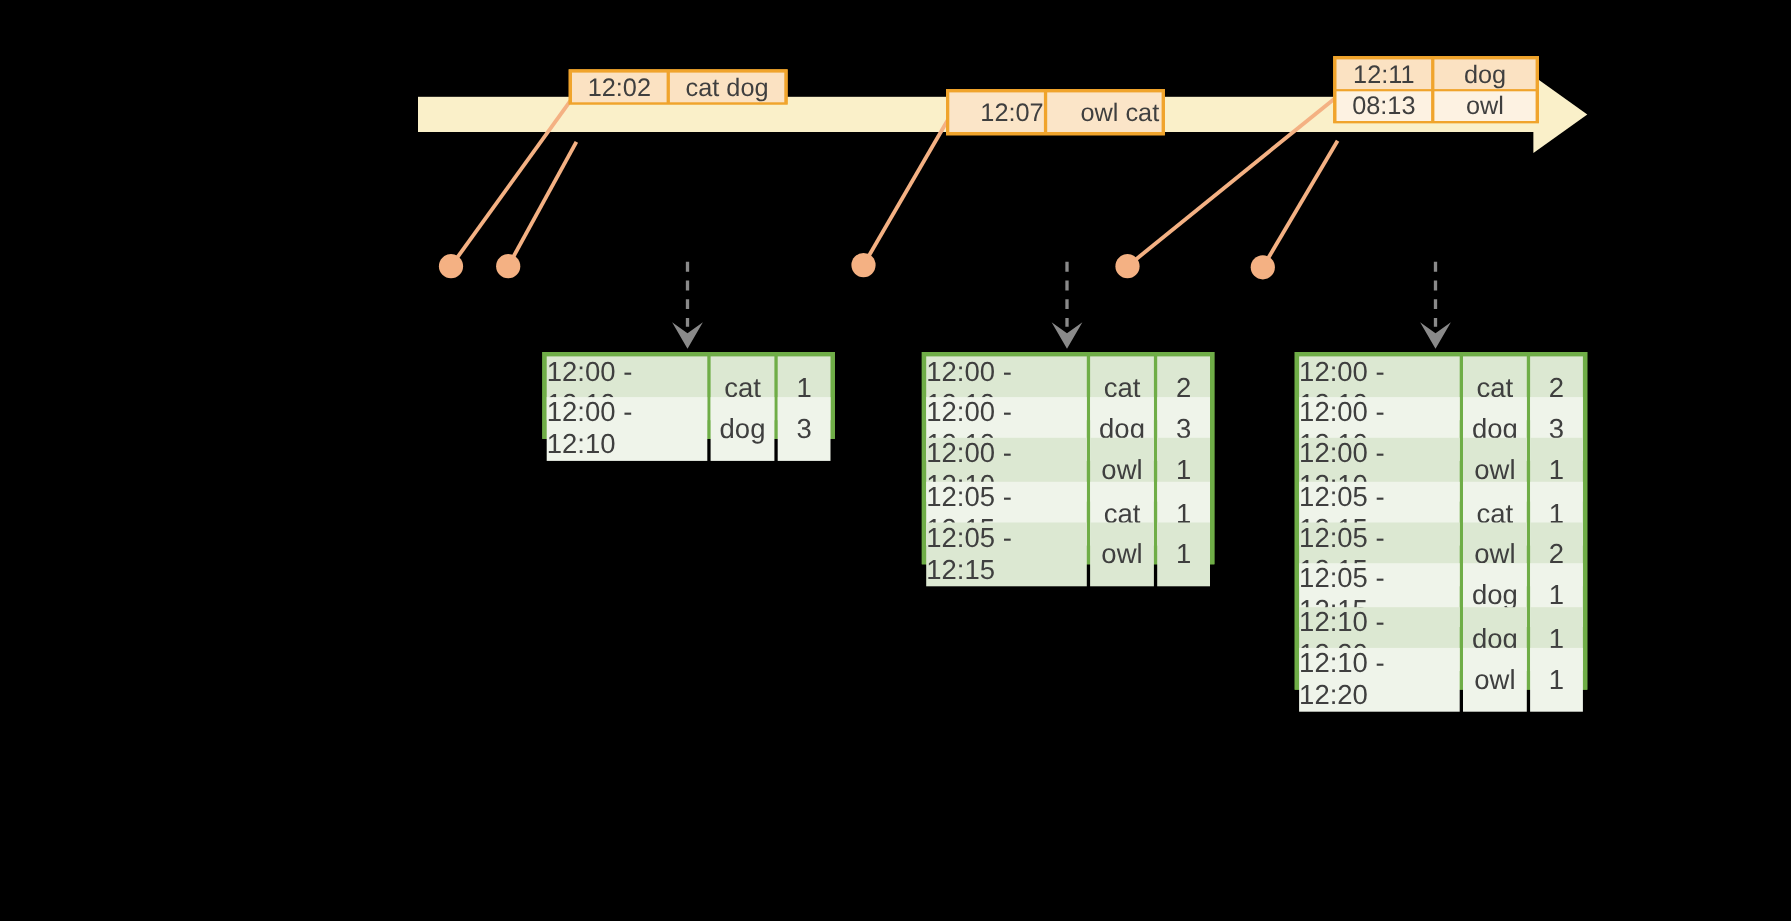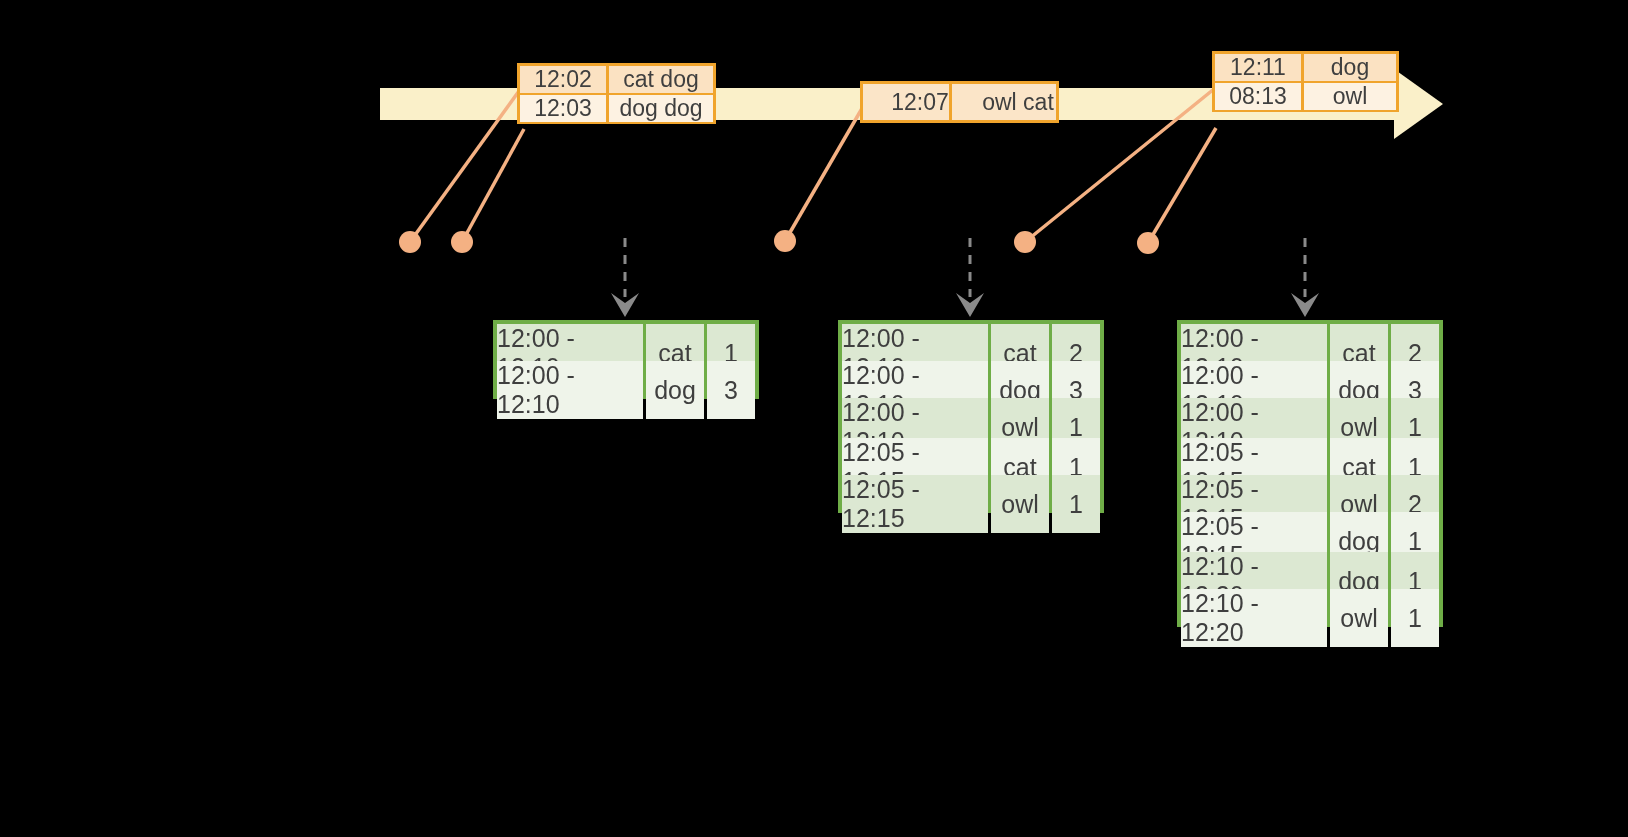--- a/index.html
+++ b/index.html
@@ -72,24 +72,20 @@
     <line class="dline" x1="970" y1="238" x2="970" y2="297"></line>
     <path class="dhead" d="M956,293 L970,317 L984,293 L970,303 Z"></path>
     <line class="dline" x1="1305" y1="238" x2="1305" y2="297"></line>
     <path class="dhead" d="M1291,293 L1305,317 L1319,293 L1305,303 Z"></path>
   </svg>
 
   <div id="ebox1" class="ebox">
       <div class="erow dark">
         <div class="ecell">12:02</div>
         <div class="ecell">cat dog</div>
-      </div>
-      <div class="erow light">
-        <div class="ecell">12:03</div>
-        <div class="ecell">dog dog</div>
       </div>
     </div>
   <div id="ebox2" class="ebox">
       <div class="erow single">
         <div class="ecell">12:07</div>
         <div class="ecell">owl cat</div>
       </div>
     </div>
   <div id="ebox3" class="ebox">
       <div class="erow dark">

